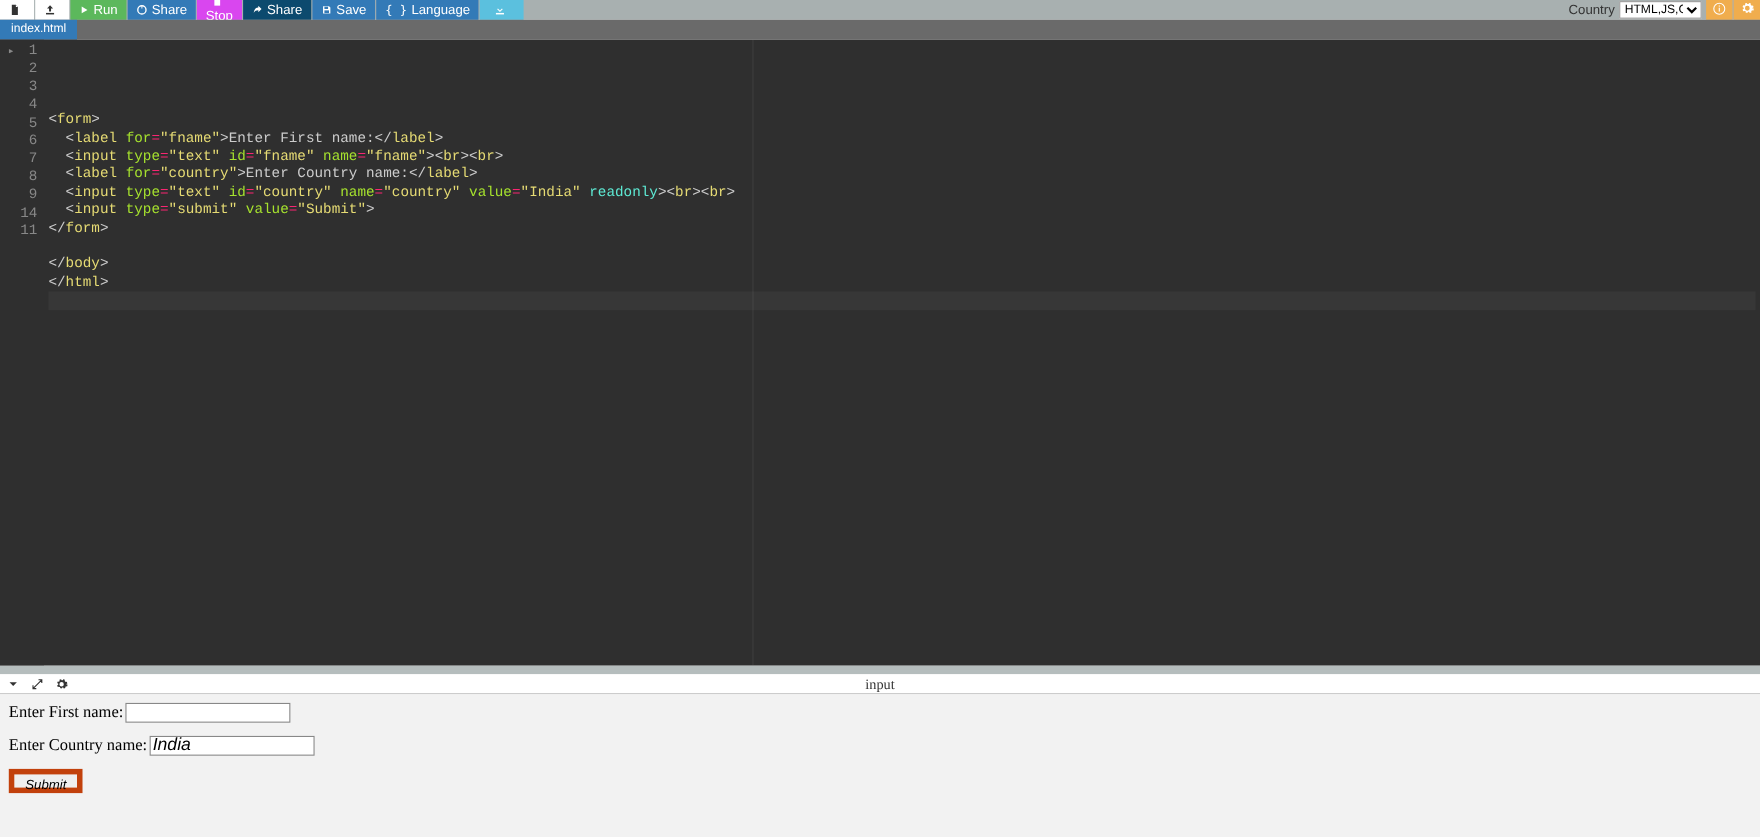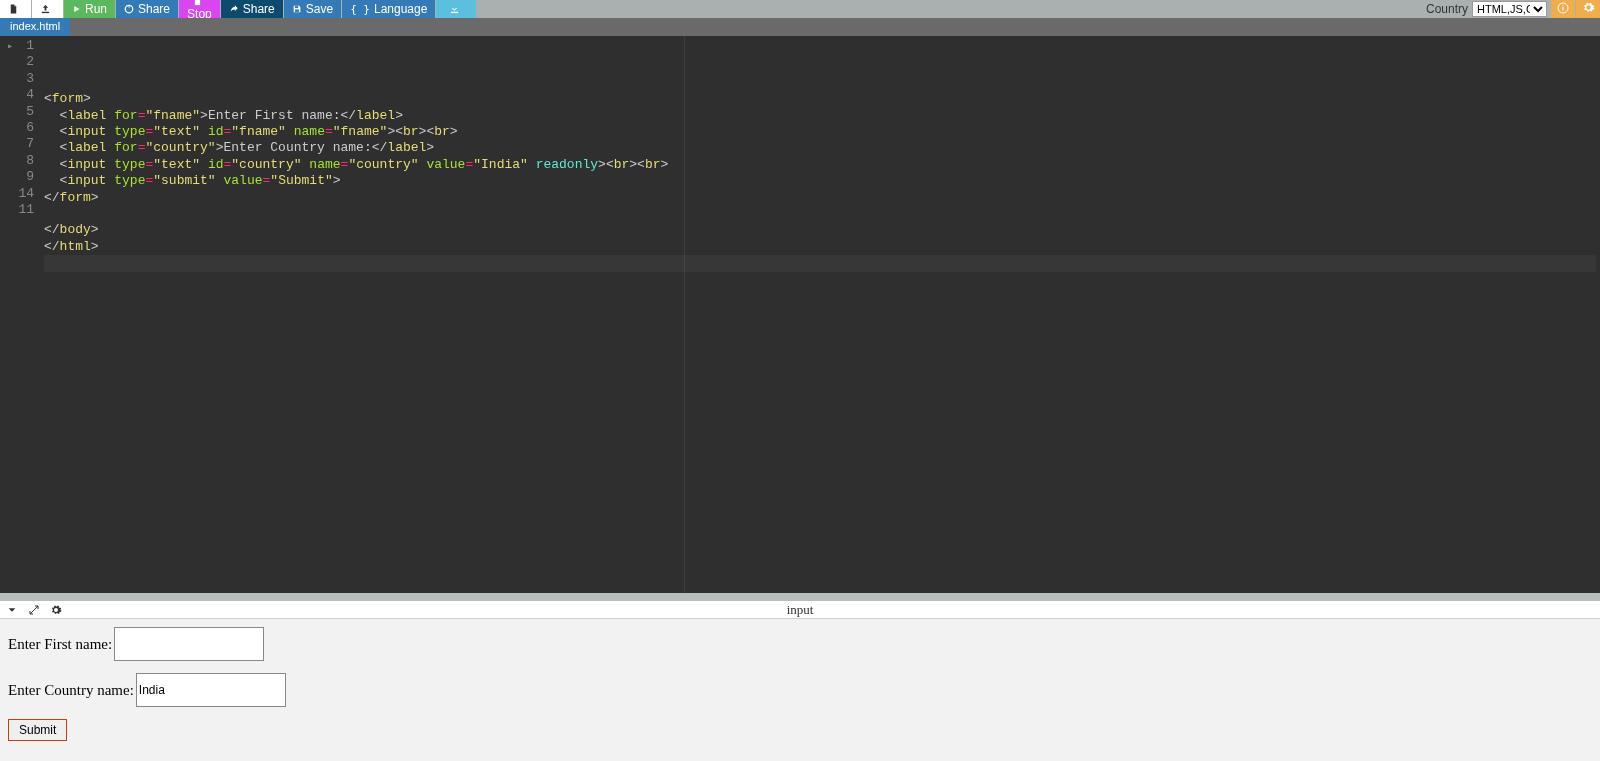--- a/index.html
+++ b/index.html
@@ -25,21 +25,21 @@
 
 .tabstrip { height: 18px; background: #6a6a6a; display: flex; align-items: stretch; }
 .tab { background: #337ab7; color: #fff; font-size: 11px; padding: 2px 10px; display: inline-flex; align-items: flex-start; min-width: 60px; }
 
 
 .editor { flex: 1; display: flex; background: #2f2f2f; color: #ccc; font-family: Consolas, "Courier New", monospace; font-size: 13px; line-height: 16.4px; position: relative; overflow: hidden; }
 .gutter { width: 40px; background: #2f2f2f; color: #888; text-align: right; padding: 2px 6px 2px 2px; user-select: none; }
 .gutter-row { height: 16.4px; position: relative; }
 .fold-col { width: 12px; display: inline-block; color: #888; font-size: 10px; text-align: center; }
 .num-col { display: inline-block; width: 18px; }
-.code { flex: 1; padding: 6px 4px; white-space: pre; position: relative; }
+.code { flex: 1; padding: 16px 4px; white-space: pre; position: relative; }
 .code-line { height: 16.4px; }
 .active-line { background: rgba(255,255,255,0.04); }
 .vline { position: absolute; top: 0; bottom: 0; left: 644px; width: 1px; background: rgba(255,255,255,0.07); }
 
 
 .tagb { color: #e6db74; } 
 .pun { color: #ccc; }
 .attr { color: #a6e22e; } 
 .eq { color: #f92672; } 
 .str { color: #e6db74; } 
@@ -50,22 +50,22 @@
 
 
 .outhdr { height: 18px; background: #fff; border-bottom: 1px solid #ccc; display: flex; align-items: center; padding: 0 6px; font-size: 12px; color: #333; position: relative; }
 .outhdr .oicn { margin-right: 10px; cursor: pointer; display:inline-flex; }
 .outhdr .title { position: absolute; left: 50%; transform: translateX(-50%); font-family: "Times New Roman", serif; font-size: 13px; }
 
 
 .outbody { background: #f2f2f2; flex: 0 0 130px; padding: 8px; font-family: "Times New Roman", Times, serif; font-size: 15px; color: #000; }
 .outbody label { margin-right: 2px; }
 .outbody .row { margin-bottom: 12px; display:flex; align-items:center; }
-.outbody input[type="text"] { height: 18px; width: 150px; border: 1px solid #888; background: #fff; padding: 16px 2px; font-size: 12px; }
-.outbody input[type="submit"], .outbody button.submit { height: 22px; padding: 2px 10px; border: 1px solid #c2410c; background: #efefef; font-family: Arial; font-size: 12px; cursor:pointer; }
+.outbody input[type="text"] { height: 18px; width: 150px; border: 1px solid #888; background: #fff; padding: 4px 2px; font-size: 16px; font-style: italic; }
+.outbody input[type="submit"], .outbody button.submit { height: 22px; padding: 2px 10px; border: 5px solid #c2410c; background: #efefef; font-family: Arial; font-size: 12px; cursor:pointer;font-style:italic; }
 </style>
 </head>
 <body>
 
 <div class="toolbar">
   <div class="tbtn btn-white" title="New">
     <span class="ic">
         <svg width="11" height="12" viewBox="0 0 24 24">
           <path fill="#333" d="M6 2h8l4 4v16H6z"></path>
           <path fill="#fff" d="M14 2v4h4z"></path>

